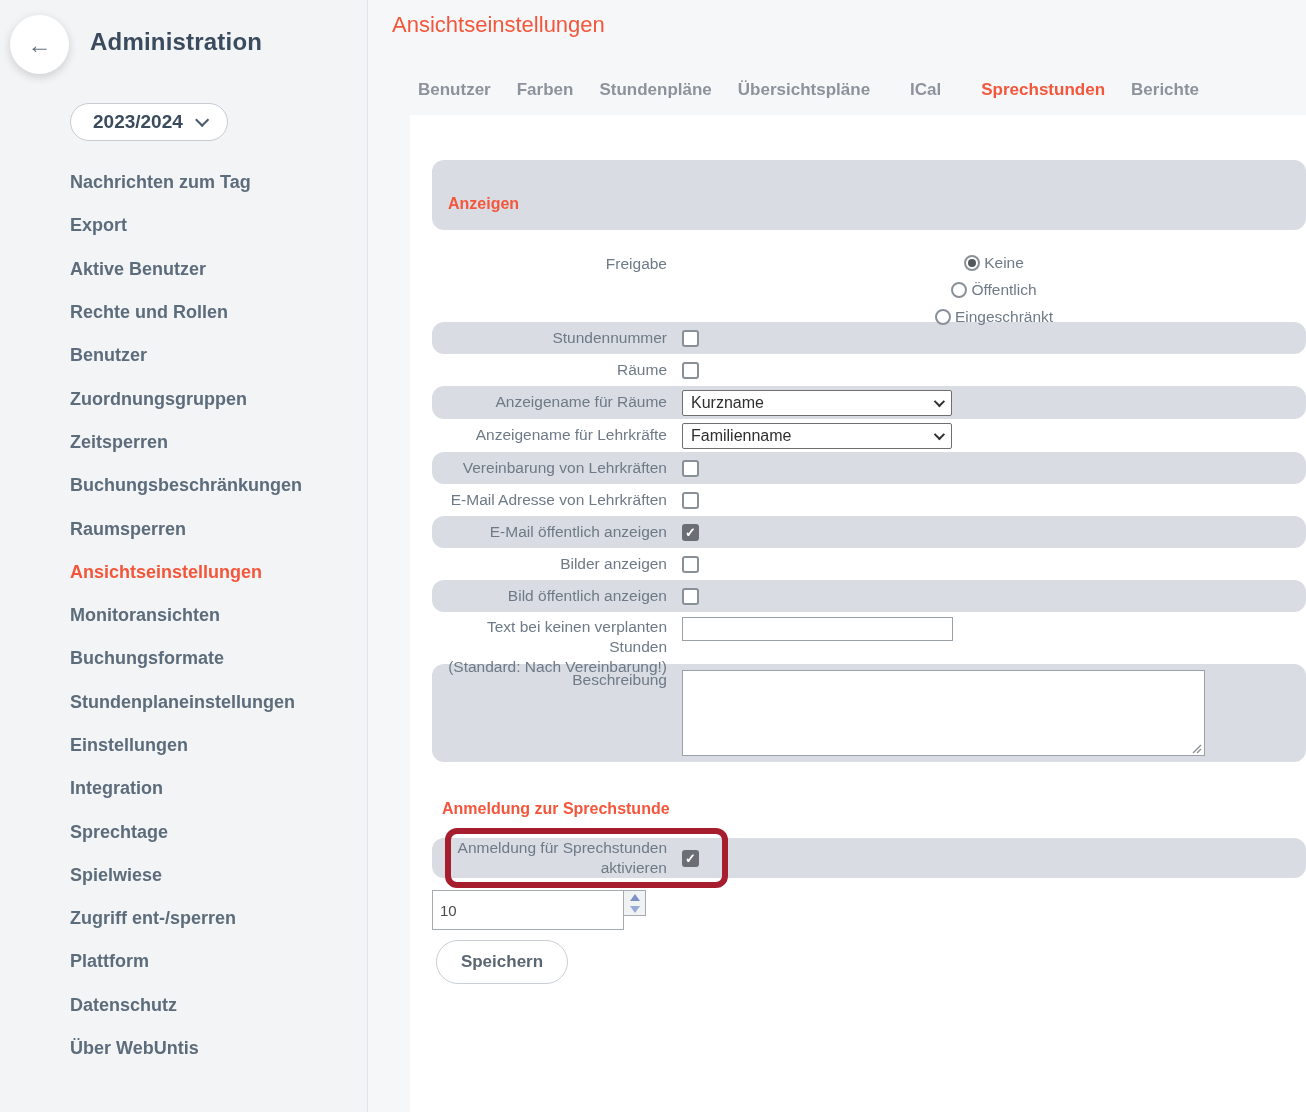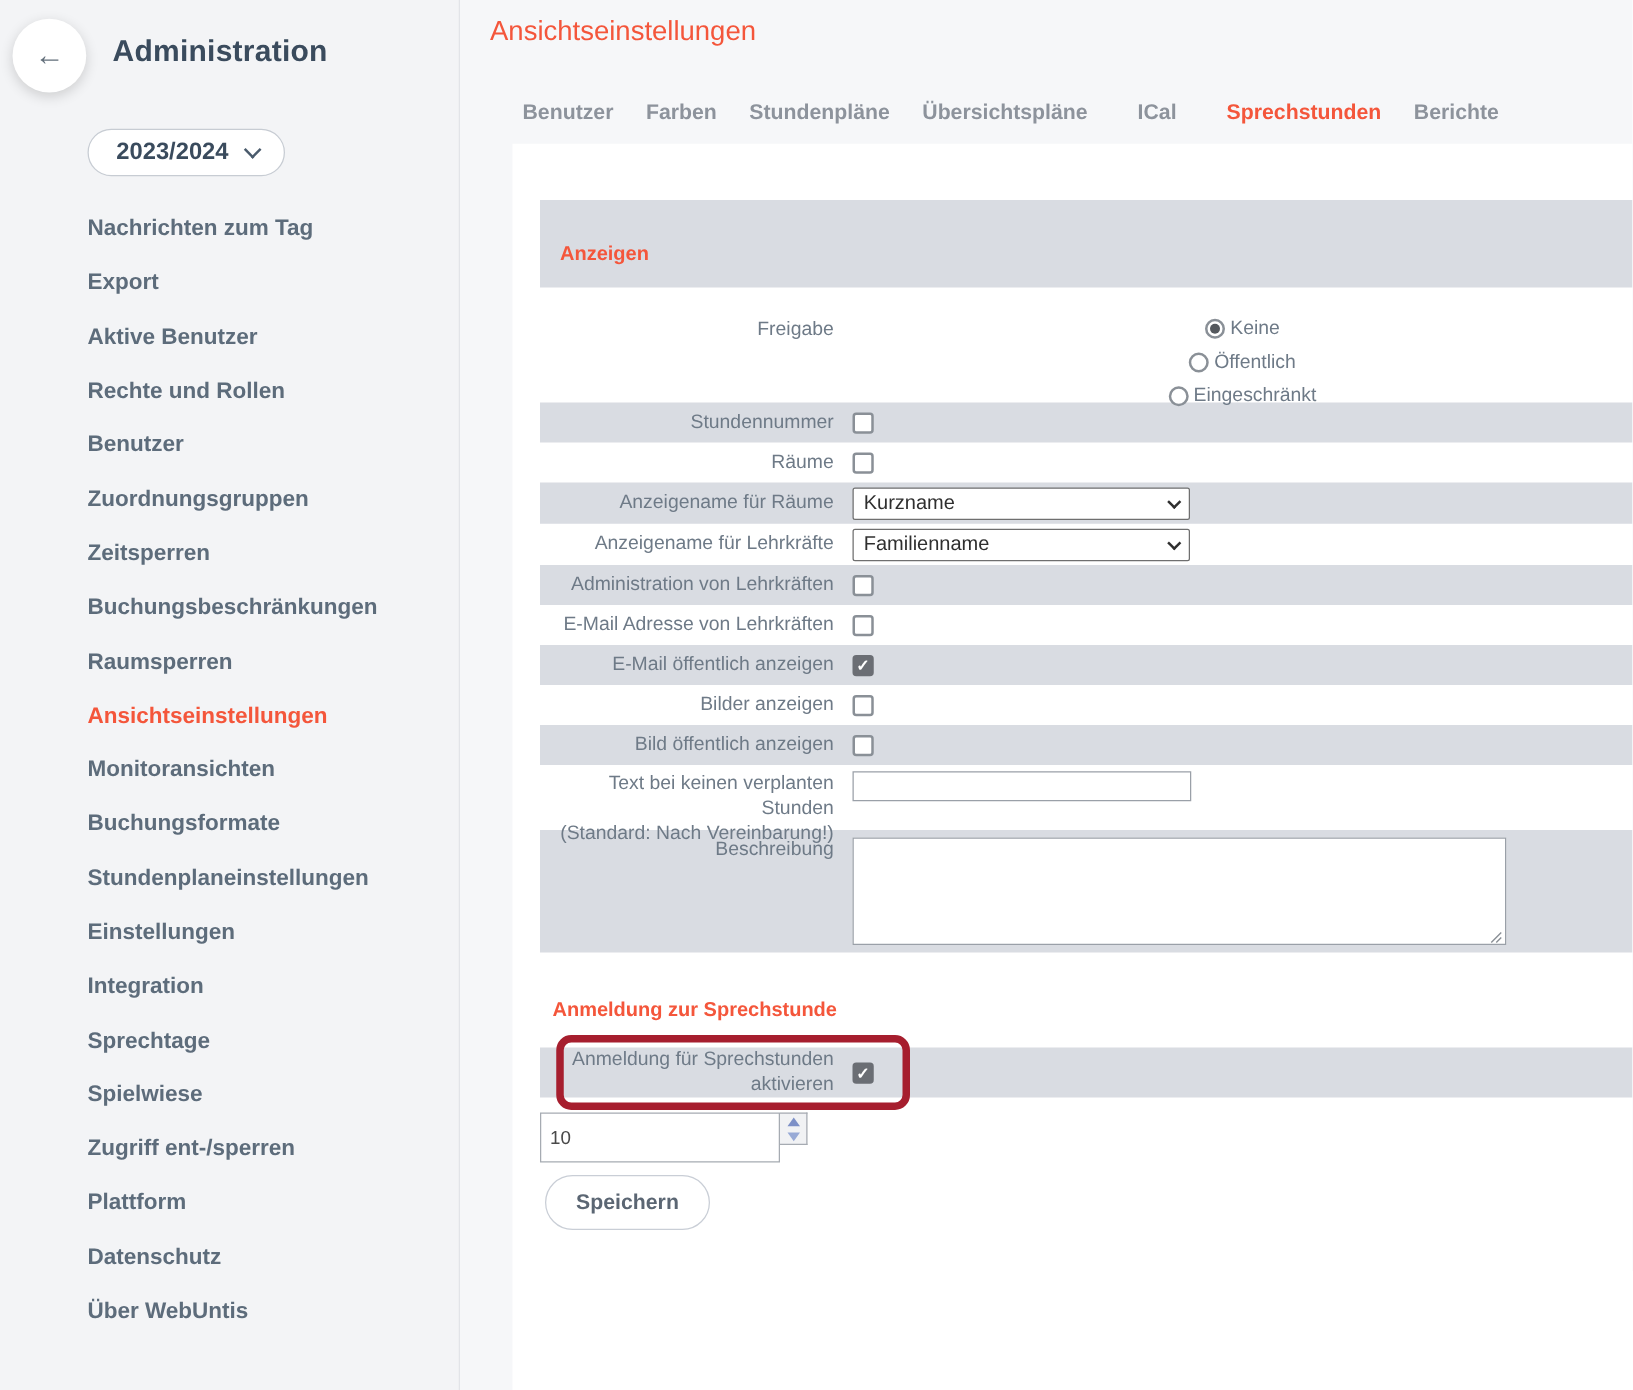--- a/index.html
+++ b/index.html
@@ -54,21 +54,21 @@
   }
   .tab { font-size:17px; font-weight:bold; color:#8d939c; cursor:pointer; white-space:nowrap; }
   .tab.ical { margin:0 14px; }
   .tab.active { color:#f4563b; }
   
   .panel {
     position:absolute; left:410px; top:115px; width:896px; height:997px;
     background:#ffffff;
   }
   .form { position:absolute; left:22px; top:0; width:874px; }
-  .band { background:#d9dce2; }
+  .band { background:#d9dce2;border-radius:12px; }
   .sec-head {
     height:70px; margin-top:45px; display:flex; align-items:center;
     padding:18px 0 0 16px;
   }
   .sec-head span { font-size:16px; font-weight:bold; color:#f4563b; }
   .frow { display:flex; align-items:center; }
   .lbl {
     width:250px; text-align:right; padding-right:15px;
     font-size:15.5px; color:#6e7a87; line-height:1.3;
   }
@@ -250,21 +250,21 @@
       <div class="lbl">Anzeigename für Lehrkräfte</div>
       <div class="ctl">
         <div class="sel">
           <span class="selv">Familienname</span>
           <span class="selchev"></span>
         </div>
       </div>
     </div>
 
     <div class="frow h32 band">
-      <div class="lbl">Administration von Lehrkräften</div>
+      <div class="lbl">Vereinbarung von Lehrkräften</div>
       <div class="ctl">
           <span class="cb"></span>
         </div>
     </div>
 
     <div class="frow h32">
       <div class="lbl">E-Mail Adresse von Lehrkräften</div>
       <div class="ctl">
           <span class="cb"></span>
         </div>

